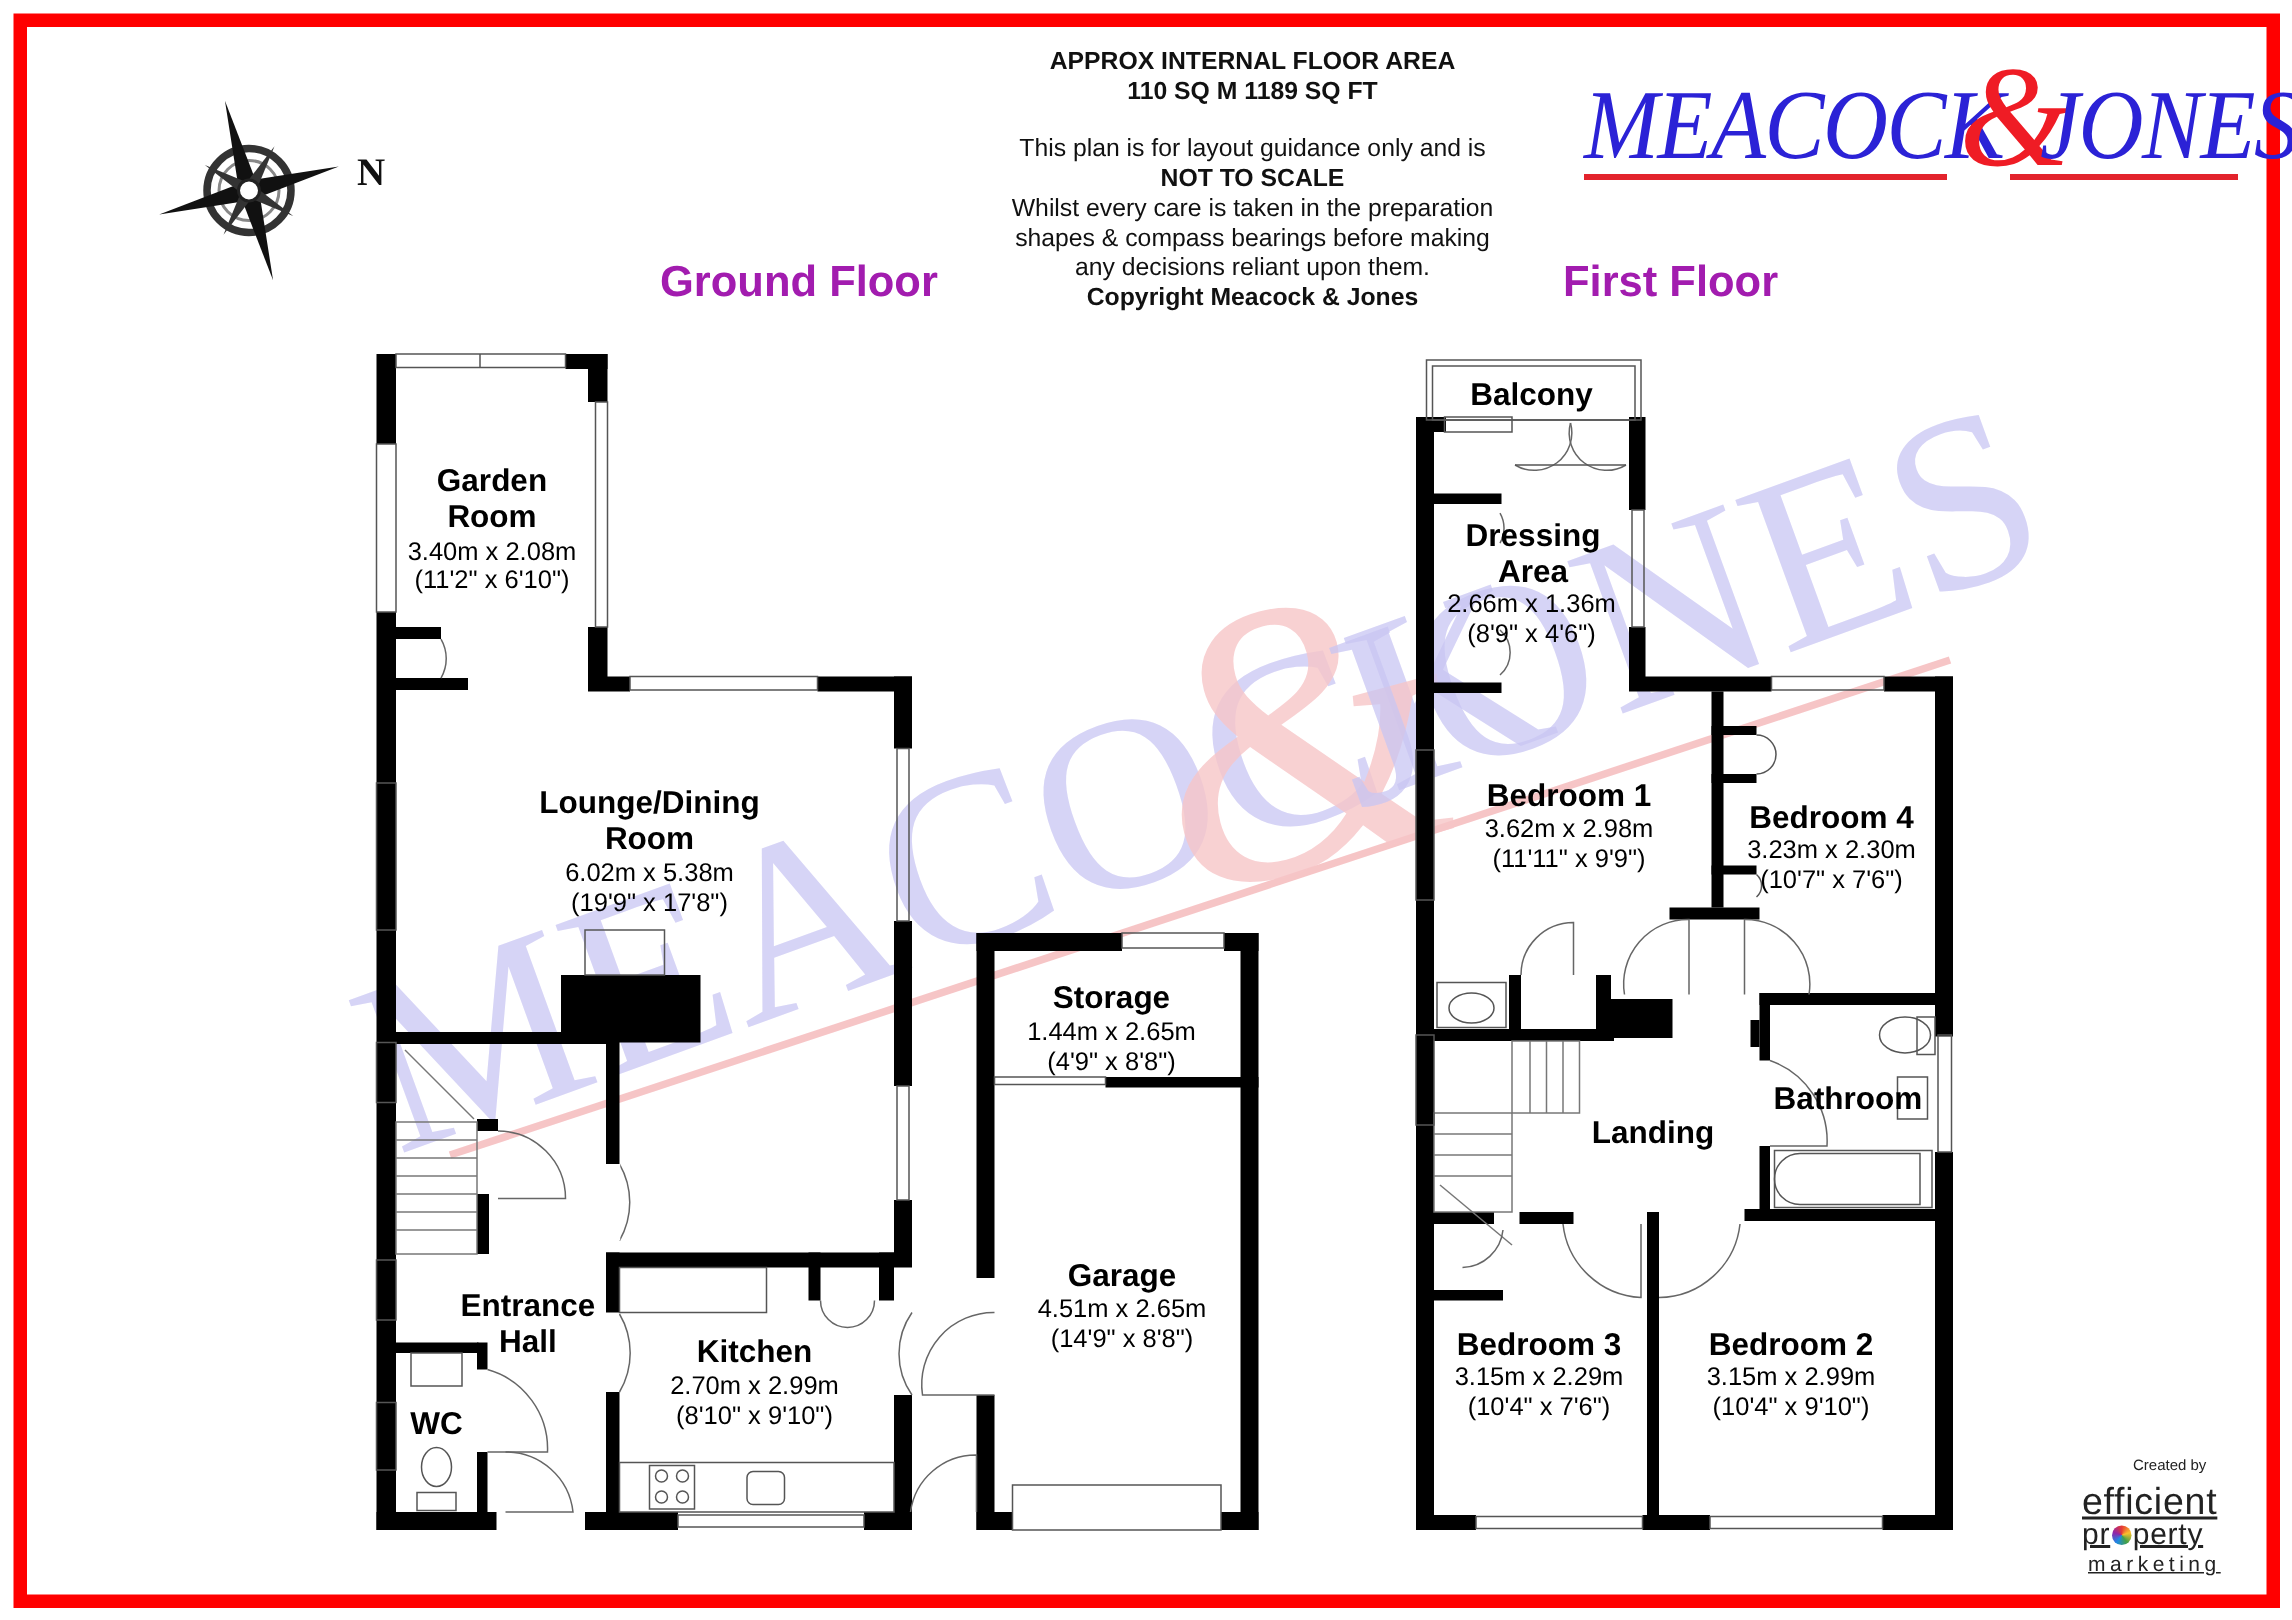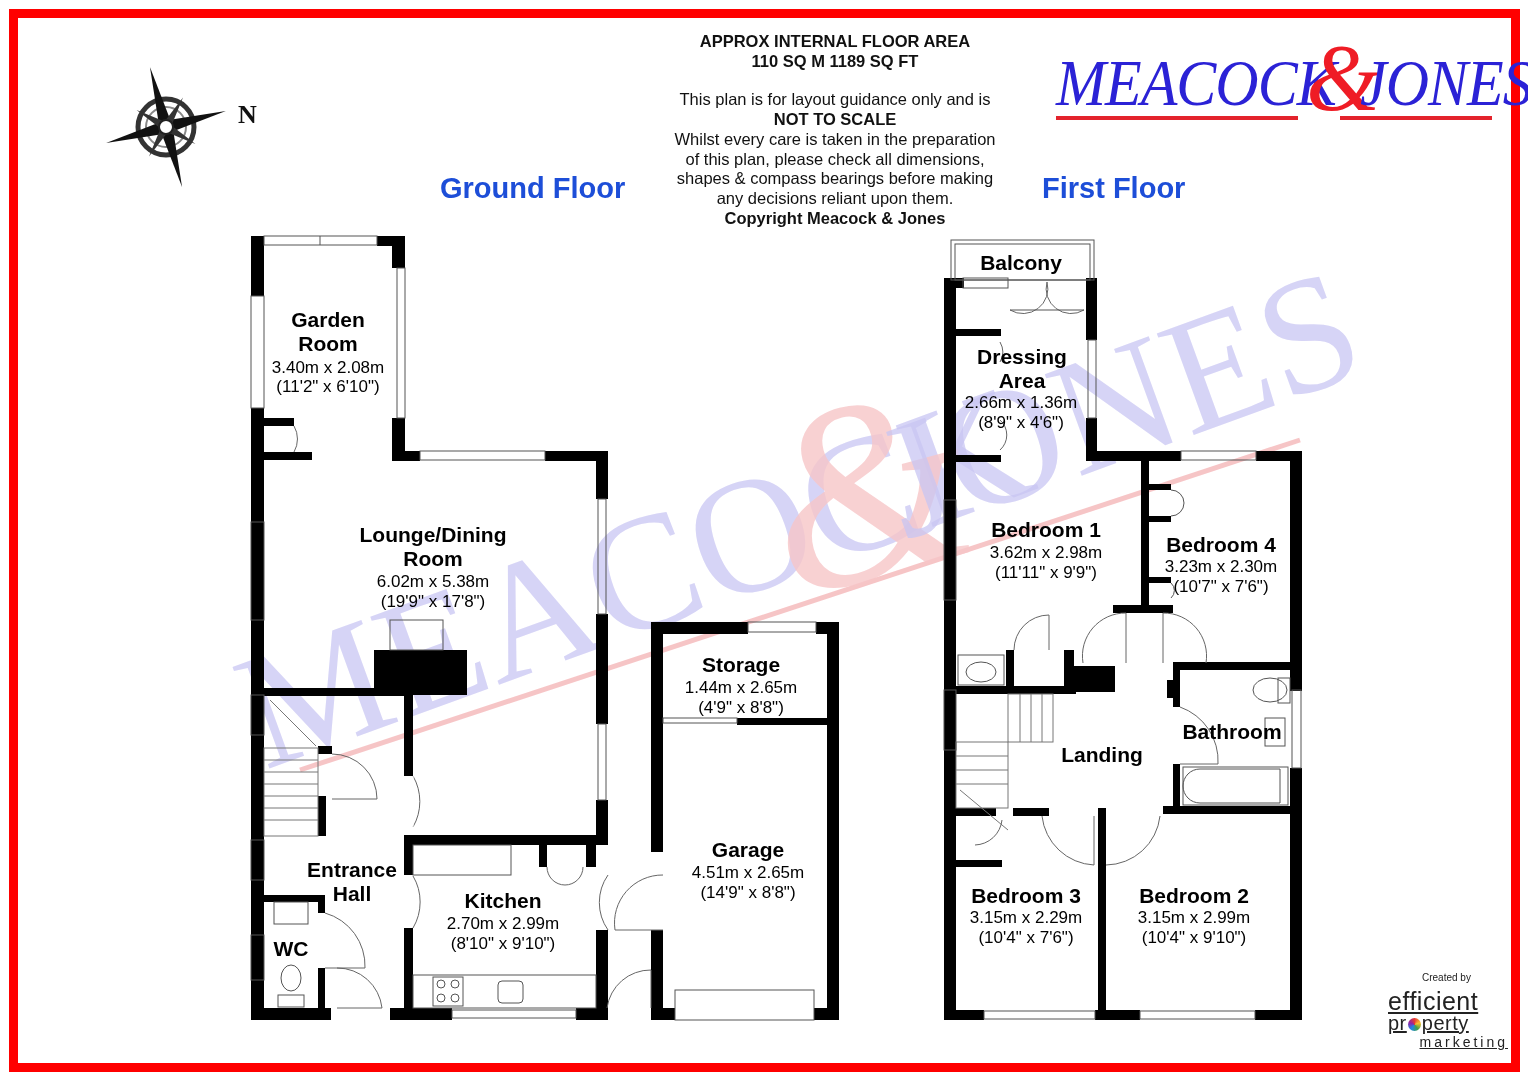--- a/index.html
+++ b/index.html
@@ -3,31 +3,31 @@
 <meta charset="utf-8">
 <style>
   html, body { margin: 0; padding: 0; background: #ffffff; }
   body { width: 1528px; height: 1080px; position: relative; overflow: hidden; font-family: "Liberation Sans", sans-serif; }
   .frame { position: absolute; left: 9px; top: 9px; width: 1493px; height: 1045px; border: 9px solid #ff0000; box-sizing: content-box; }
   svg.plan { position: absolute; left: 0; top: 0; }
   .rl { font-family: "Liberation Sans", sans-serif; font-weight: bold; fill: #000; text-anchor: middle; }
   .rd { font-family: "Liberation Sans", sans-serif; fill: #000; text-anchor: middle; }
   .disc { position: absolute; left: 640px; top: 32px; width: 390px; text-align: center; font-size: 16.5px; line-height: 19.7px; color: #111; }
   .disc .b { font-weight: bold; }
-  .floor-title { position: absolute; font-weight: bold; font-size: 29px; color: #1d4ed8; }
+  .floor-title { position: absolute; font-weight: bold; font-size: 29px; color: #a21caf; }
   .logo { position: absolute; left: 1054px; top: 40px; width: 440px; height: 84px; }
   .logo .word { position: absolute; top: 6px; font-family: "Liberation Serif", serif; font-style: italic; font-size: 60px; color: #2b22d6; letter-spacing: -1px; transform: scaleY(1.1); transform-origin: top left; }
   .logo .amp { position: absolute; left: 252px; top: -18px; font-family: "Liberation Serif", serif; font-style: italic; font-size: 96px; color: #ef1c25; }
   .logo .rule1 { position: absolute; left: 2px; top: 76px; width: 242px; height: 4px; background: #e3232c; }
   .logo .rule2 { position: absolute; left: 286px; top: 76px; width: 152px; height: 4px; background: #e3232c; }
   .created { position: absolute; left: 1394px; top: 972px; font-size: 10px; color: #222; margin-left: 28px; }
   .epm { position: absolute; left: 1388px; top: 990px; width: 120px; text-align: left; color: #222; text-decoration: underline; }
   .epm .l1 { font-size: 25px; line-height: 22px; letter-spacing: 0.5px; }
   .epm .l2 { font-size: 20px; line-height: 22px; letter-spacing: 0.5px; }
-  .epm .l3 { font-size: 14px; line-height: 16px; letter-spacing: 3px; padding-left: 4px; text-align: right; }
+  .epm .l3 { font-size: 14px; line-height: 16px; letter-spacing: 3px; padding-left: 4px; }
   .epm .dot { display: inline-block; width: 13px; height: 13px; border-radius: 50%; background: conic-gradient(#e53935, #fbc02d, #43a047, #1e88e5, #8e24aa, #e53935); vertical-align: -1px; margin: 0 1px; }
   .compass-n { position: absolute; left: 238px; top: 100px; font-family: "Liberation Serif", serif; font-weight: bold; font-size: 26px; color: #111; }
 </style>
 </head>
 <body>
 
 <div class="frame"></div>
 
 <svg class="plan" width="1528" height="1080" viewBox="0 0 1528 1080">
 
@@ -308,21 +308,20 @@
 
 <div class="compass-n">N</div>
 
 <div class="disc">
   <div class="b">APPROX INTERNAL FLOOR AREA</div>
   <div class="b">110 SQ M 1189 SQ FT</div>
   <div style="height:19px"></div>
   <div>This plan is for layout guidance only and is</div>
   <div class="b">NOT TO SCALE</div>
   <div>Whilst every care is taken in the preparation</div>
-  <div>of this plan, please check all dimensions,</div>
   <div>shapes &amp; compass bearings before making</div>
   <div>any decisions reliant upon them.</div>
   <div class="b">Copyright Meacock &amp; Jones</div>
 </div>
 
 <div class="floor-title" style="left:440px; top:172px;">Ground Floor</div>
 <div class="floor-title" style="left:1042px; top:172px;">First Floor</div>
 
 <div class="logo">
   <span class="word" style="left:2px;">MEACOCK</span>

